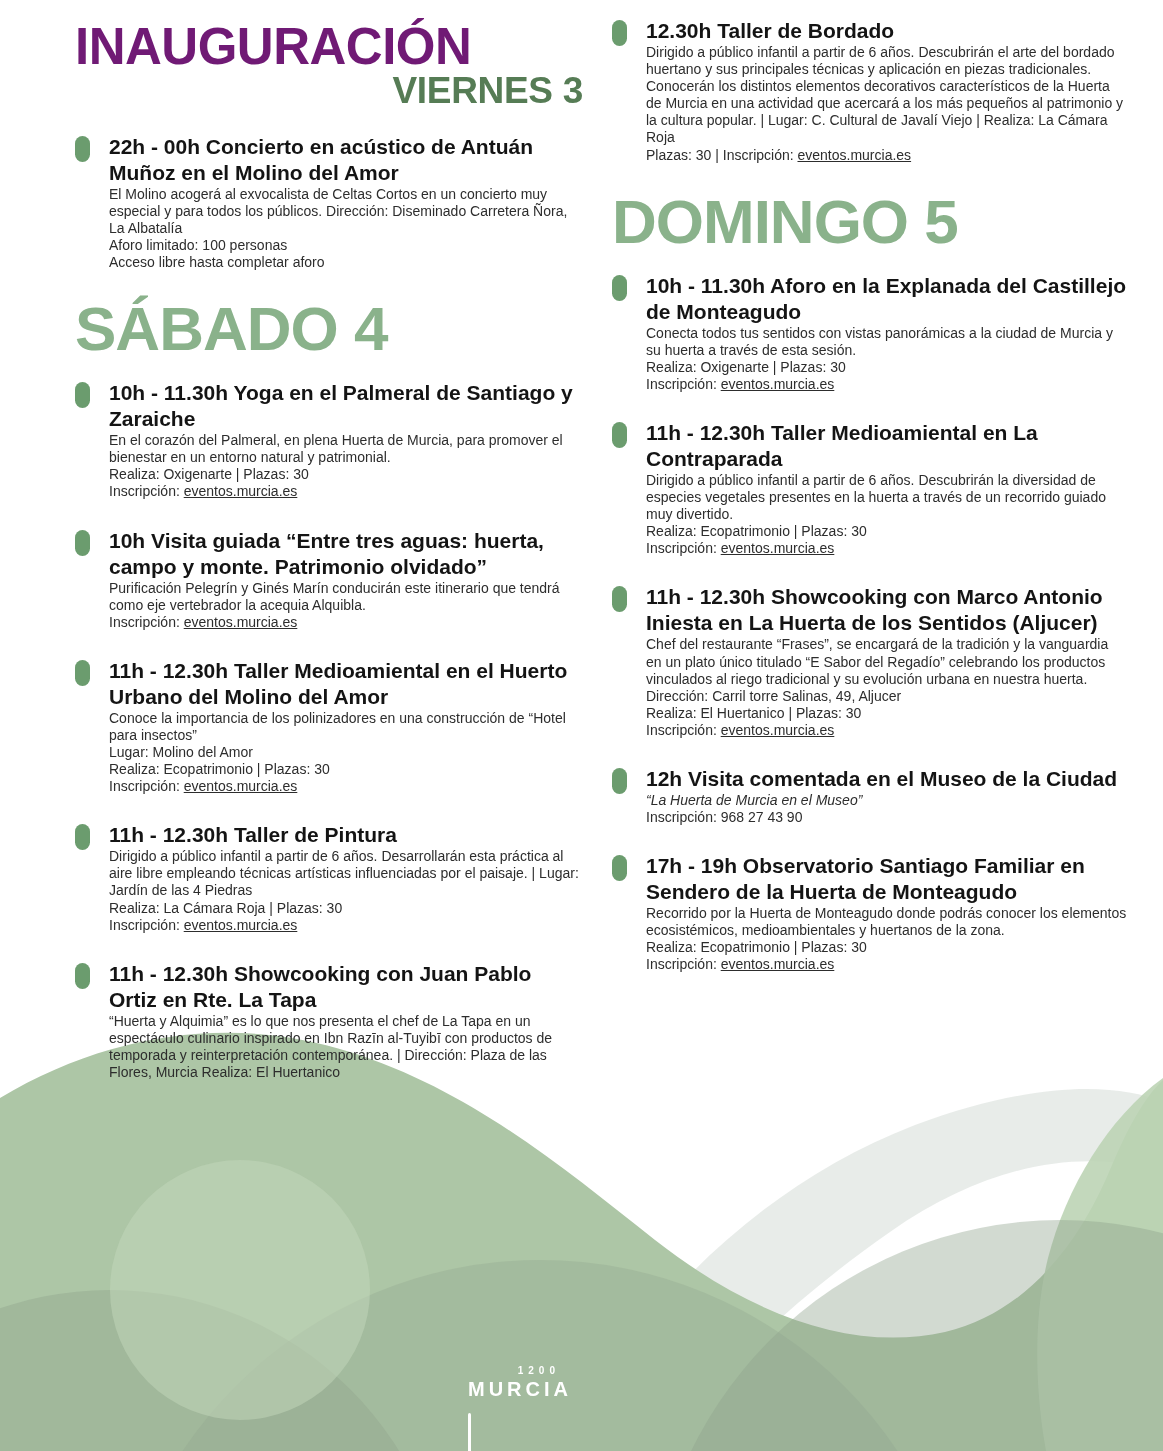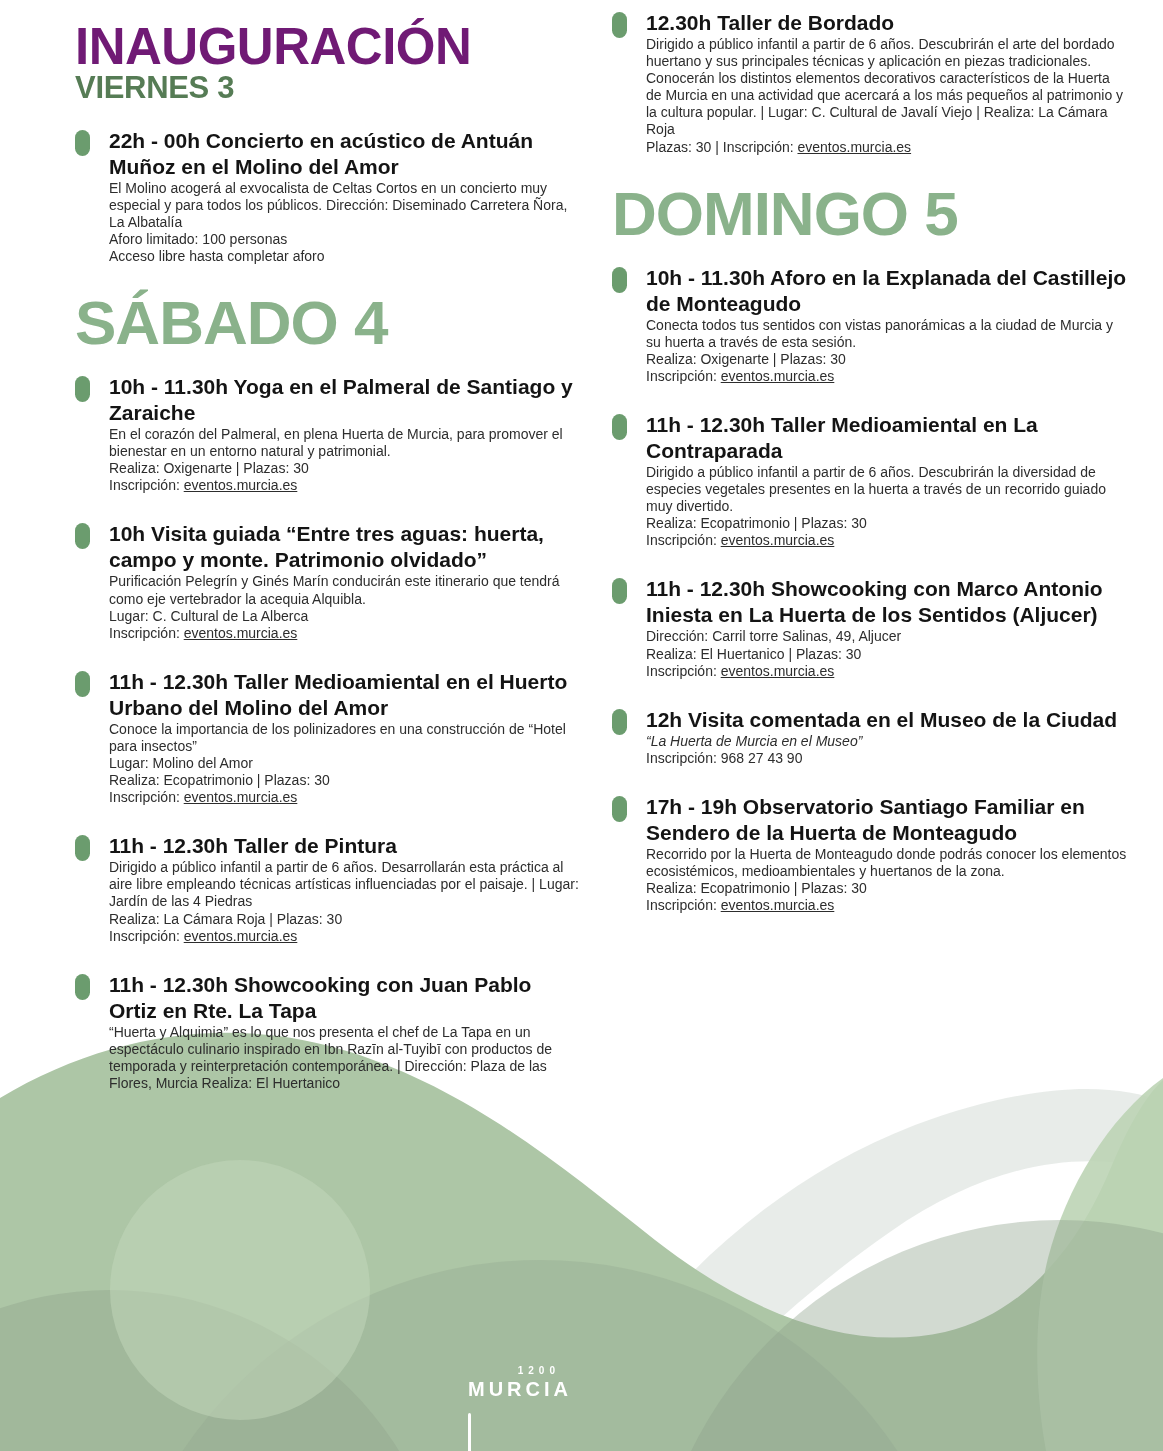--- a/index.html
+++ b/index.html
@@ -7,29 +7,29 @@
   body {
     position:relative;
     width:1163px; height:1451px;
     overflow:hidden;
     font-family:"Liberation Sans", sans-serif;
     color:#262626;
   }
   .bg { position:absolute; inset:0; z-index:0; }
   .col { position:absolute; z-index:1; }
   .col-left  { left:75px;  top:22px; width:508px; }
-  .col-right { left:612px; top:10px; width:515px; }
+  .col-right { left:612px; top:18px; width:515px; }
 
   .heading-dark {
     font-size:51px; font-weight:bold; color:#701a75;
     line-height:0.98; letter-spacing:-0.5px;
   }
   .subheading-dark {
-    font-size:31px; font-weight:bold; color:#567c55;
-    line-height:1.02; margin-bottom:24px; letter-spacing:-0.3px;
+    font-size:37px; font-weight:bold; color:#567c55;
+    line-height:1.02; margin-bottom:24px; letter-spacing:-0.3px;text-align:right;
   }
   .heading-light {
     font-size:62px; font-weight:bold; color:#8ab28b;
     line-height:1; margin:22px 0 20px; letter-spacing:-1px;
   }
   .event { display:flex; gap:19px; margin-bottom:27px; }
   .bullet {
     flex:0 0 15px; width:15px; height:26px; margin-top:2px;
     border-radius:9px; background:#6b9c6e;
   }
@@ -99,21 +99,20 @@
           <div class="event-line"><span>En el corazón del Palmeral, en plena Huerta de Murcia, para promover el bienestar en un entorno natural y patrimonial.</span></div>
           <div class="event-line"><span>Realiza: Oxigenarte | Plazas: 30</span></div>
           <div class="event-line"><span>Inscripción: </span><a class="inline-link" href="#">eventos.murcia.es</a></div>
         </div>
       </div>
       <div class="event">
         <span class="bullet"></span>
         <div class="event-content">
           <div class="event-title">10h Visita guiada “Entre tres aguas: huerta, campo y monte. Patrimonio olvidado”</div>
           <div class="event-line"><span>Purificación Pelegrín y Ginés Marín conducirán este itinerario que tendrá como eje vertebrador la acequia Alquibla.</span></div>
-          <div class="event-line"><span>Lugar: C. Cultural de La Alberca</span></div>
           <div class="event-line"><span>Inscripción: </span><a class="inline-link" href="#">eventos.murcia.es</a></div>
         </div>
       </div>
       <div class="event">
         <span class="bullet"></span>
         <div class="event-content">
           <div class="event-title">11h - 12.30h Taller Medioamiental en el Huerto Urbano del Molino del Amor</div>
           <div class="event-line"><span>Conoce la importancia de los polinizadores en una construcción de “Hotel para insectos”</span></div>
           <div class="event-line"><span>Lugar: Molino del Amor</span></div>
           <div class="event-line"><span>Realiza: Ecopatrimonio | Plazas: 30</span></div>
@@ -167,20 +166,21 @@
           <div class="event-title">11h - 12.30h Taller Medioamiental en La Contraparada</div>
           <div class="event-line"><span>Dirigido a público infantil a partir de 6 años. Descubrirán la diversidad de especies vegetales presentes en la huerta a través de un recorrido guiado muy divertido.</span></div>
           <div class="event-line"><span>Realiza: Ecopatrimonio | Plazas: 30</span></div>
           <div class="event-line"><span>Inscripción: </span><a class="inline-link" href="#">eventos.murcia.es</a></div>
         </div>
       </div>
       <div class="event">
         <span class="bullet"></span>
         <div class="event-content">
           <div class="event-title">11h - 12.30h Showcooking con Marco Antonio Iniesta en La Huerta de los Sentidos (Aljucer)</div>
+          <div class="event-line"><span>Chef del restaurante “Frases”, se encargará de la tradición y la vanguardia en un plato único titulado “E Sabor del Regadío” celebrando los productos vinculados al riego tradicional y su evolución urbana en nuestra huerta.</span></div>
           <div class="event-line"><span>Dirección: Carril torre Salinas, 49, Aljucer</span></div>
           <div class="event-line"><span>Realiza: El Huertanico | Plazas: 30</span></div>
           <div class="event-line"><span>Inscripción: </span><a class="inline-link" href="#">eventos.murcia.es</a></div>
         </div>
       </div>
       <div class="event">
         <span class="bullet"></span>
         <div class="event-content">
           <div class="event-title">12h Visita comentada en el Museo de la Ciudad</div>
           <div class="event-line italic"><span>“La Huerta de Murcia en el Museo”</span></div>

